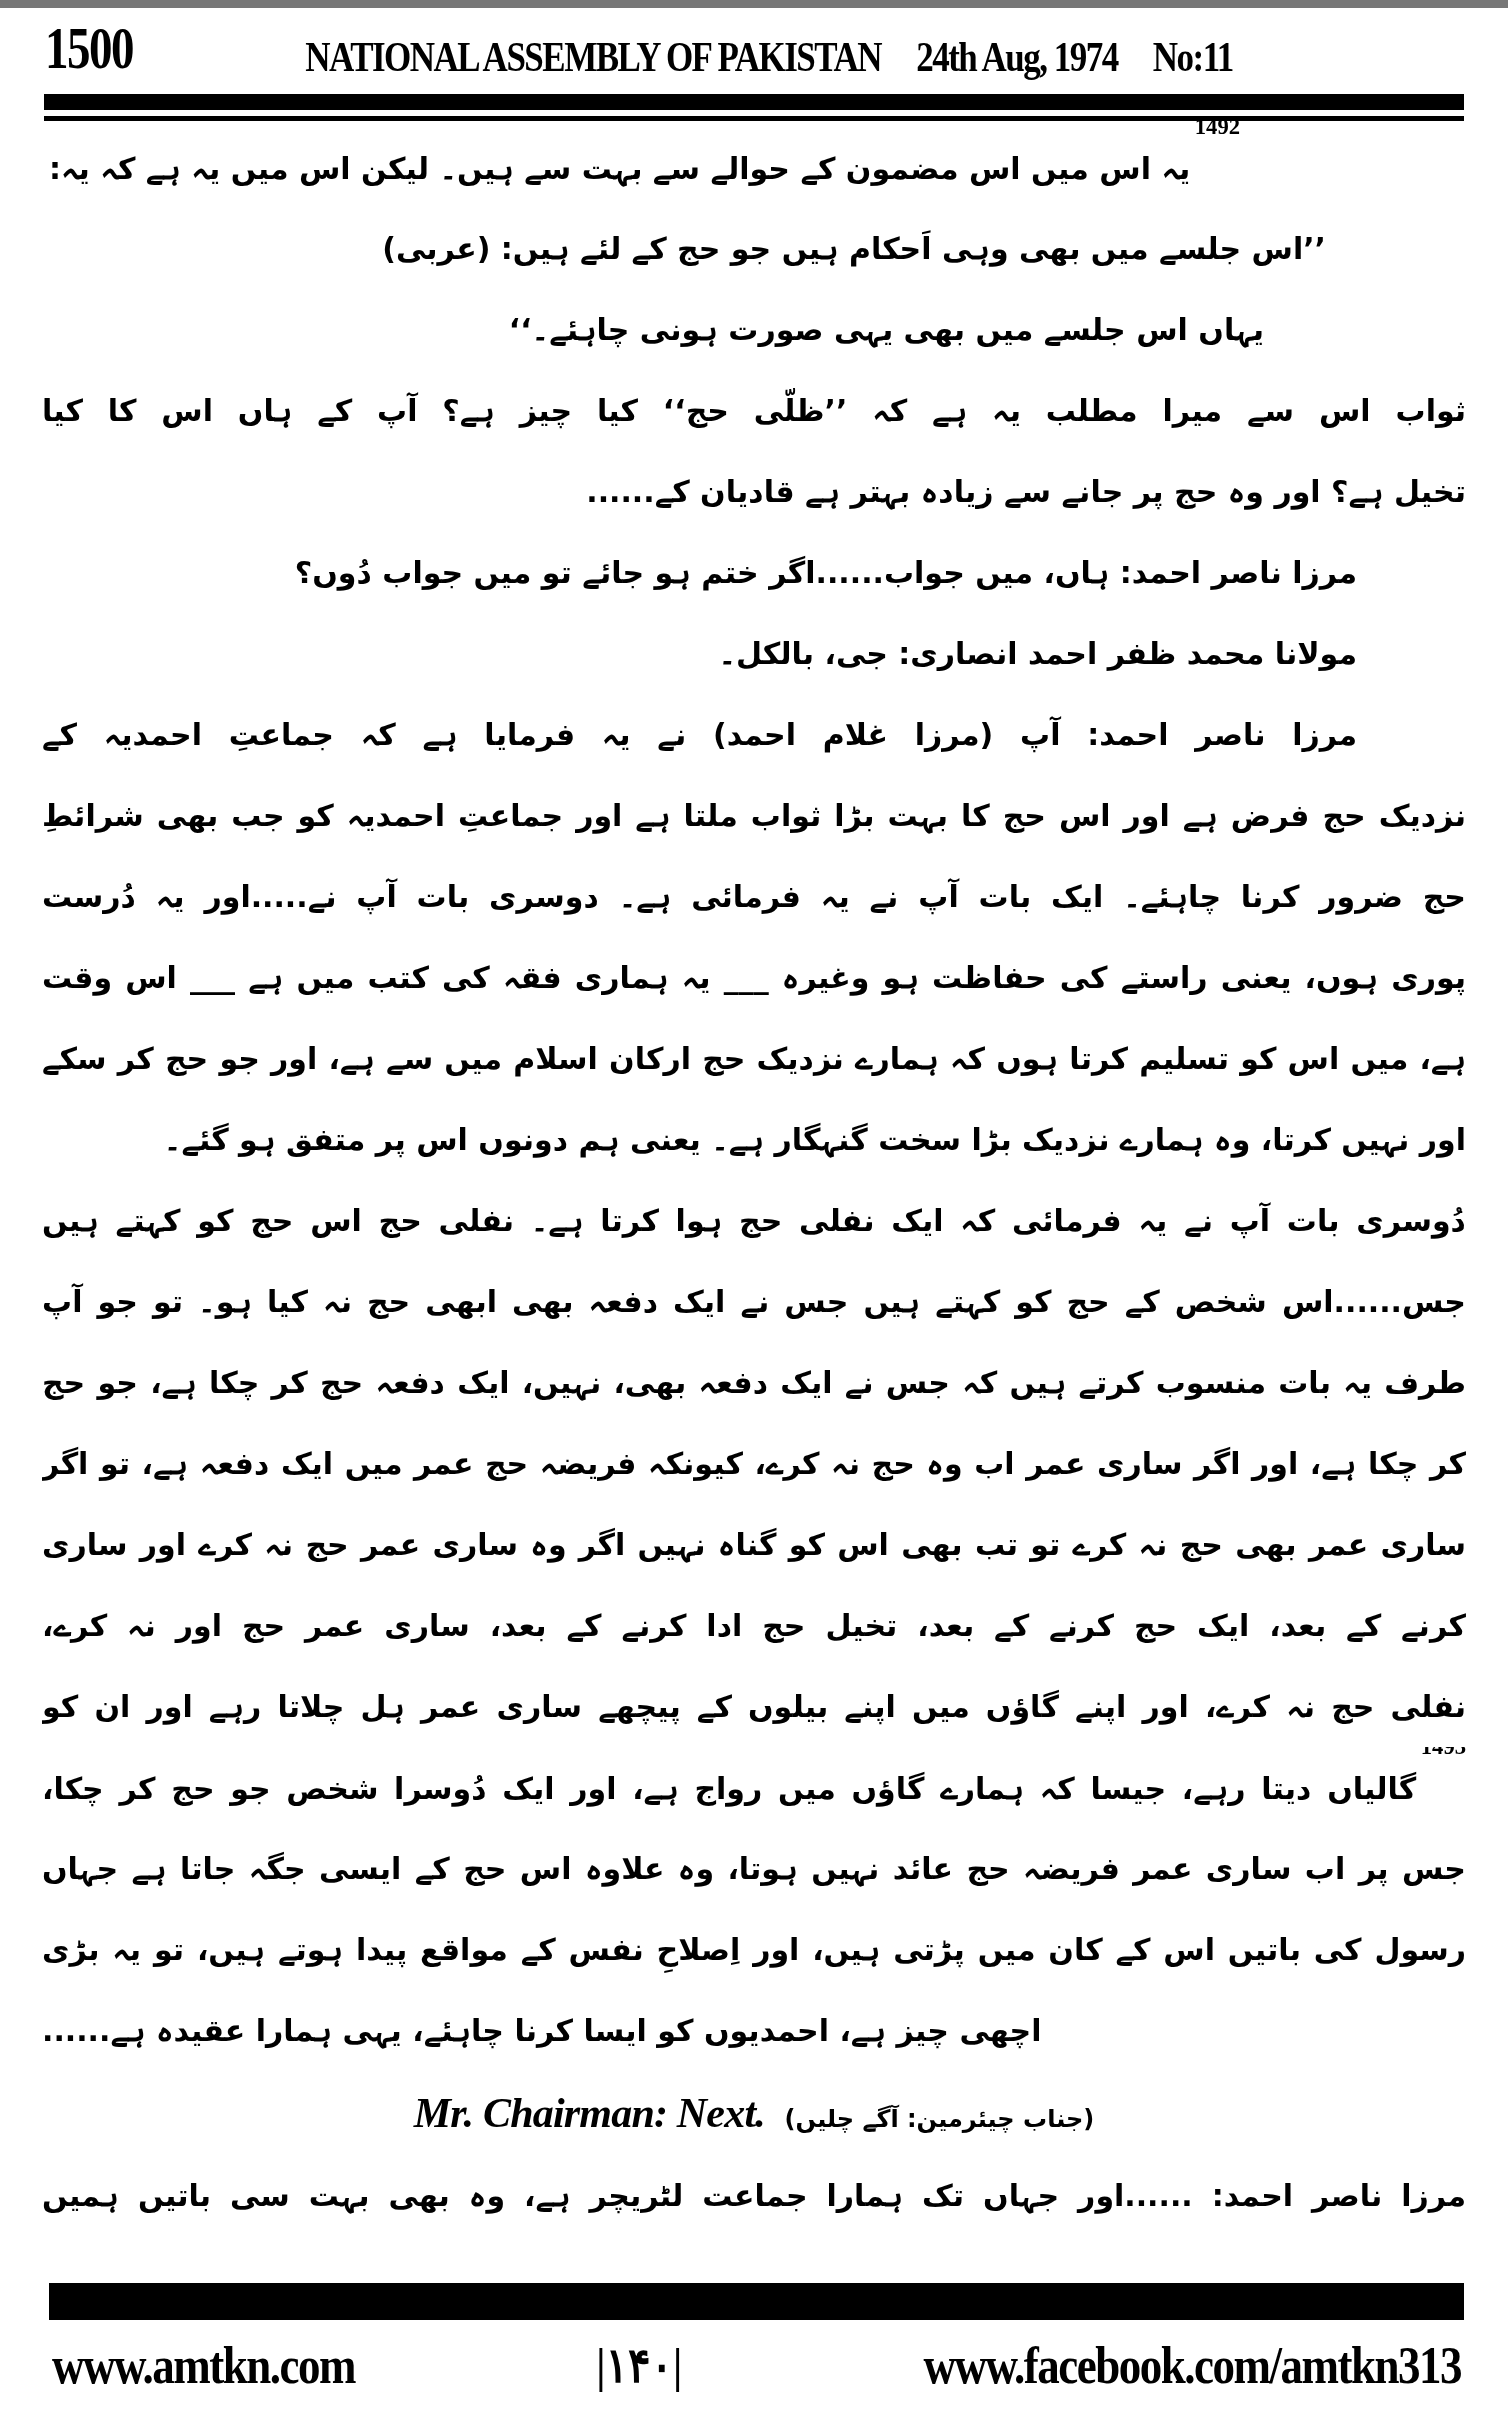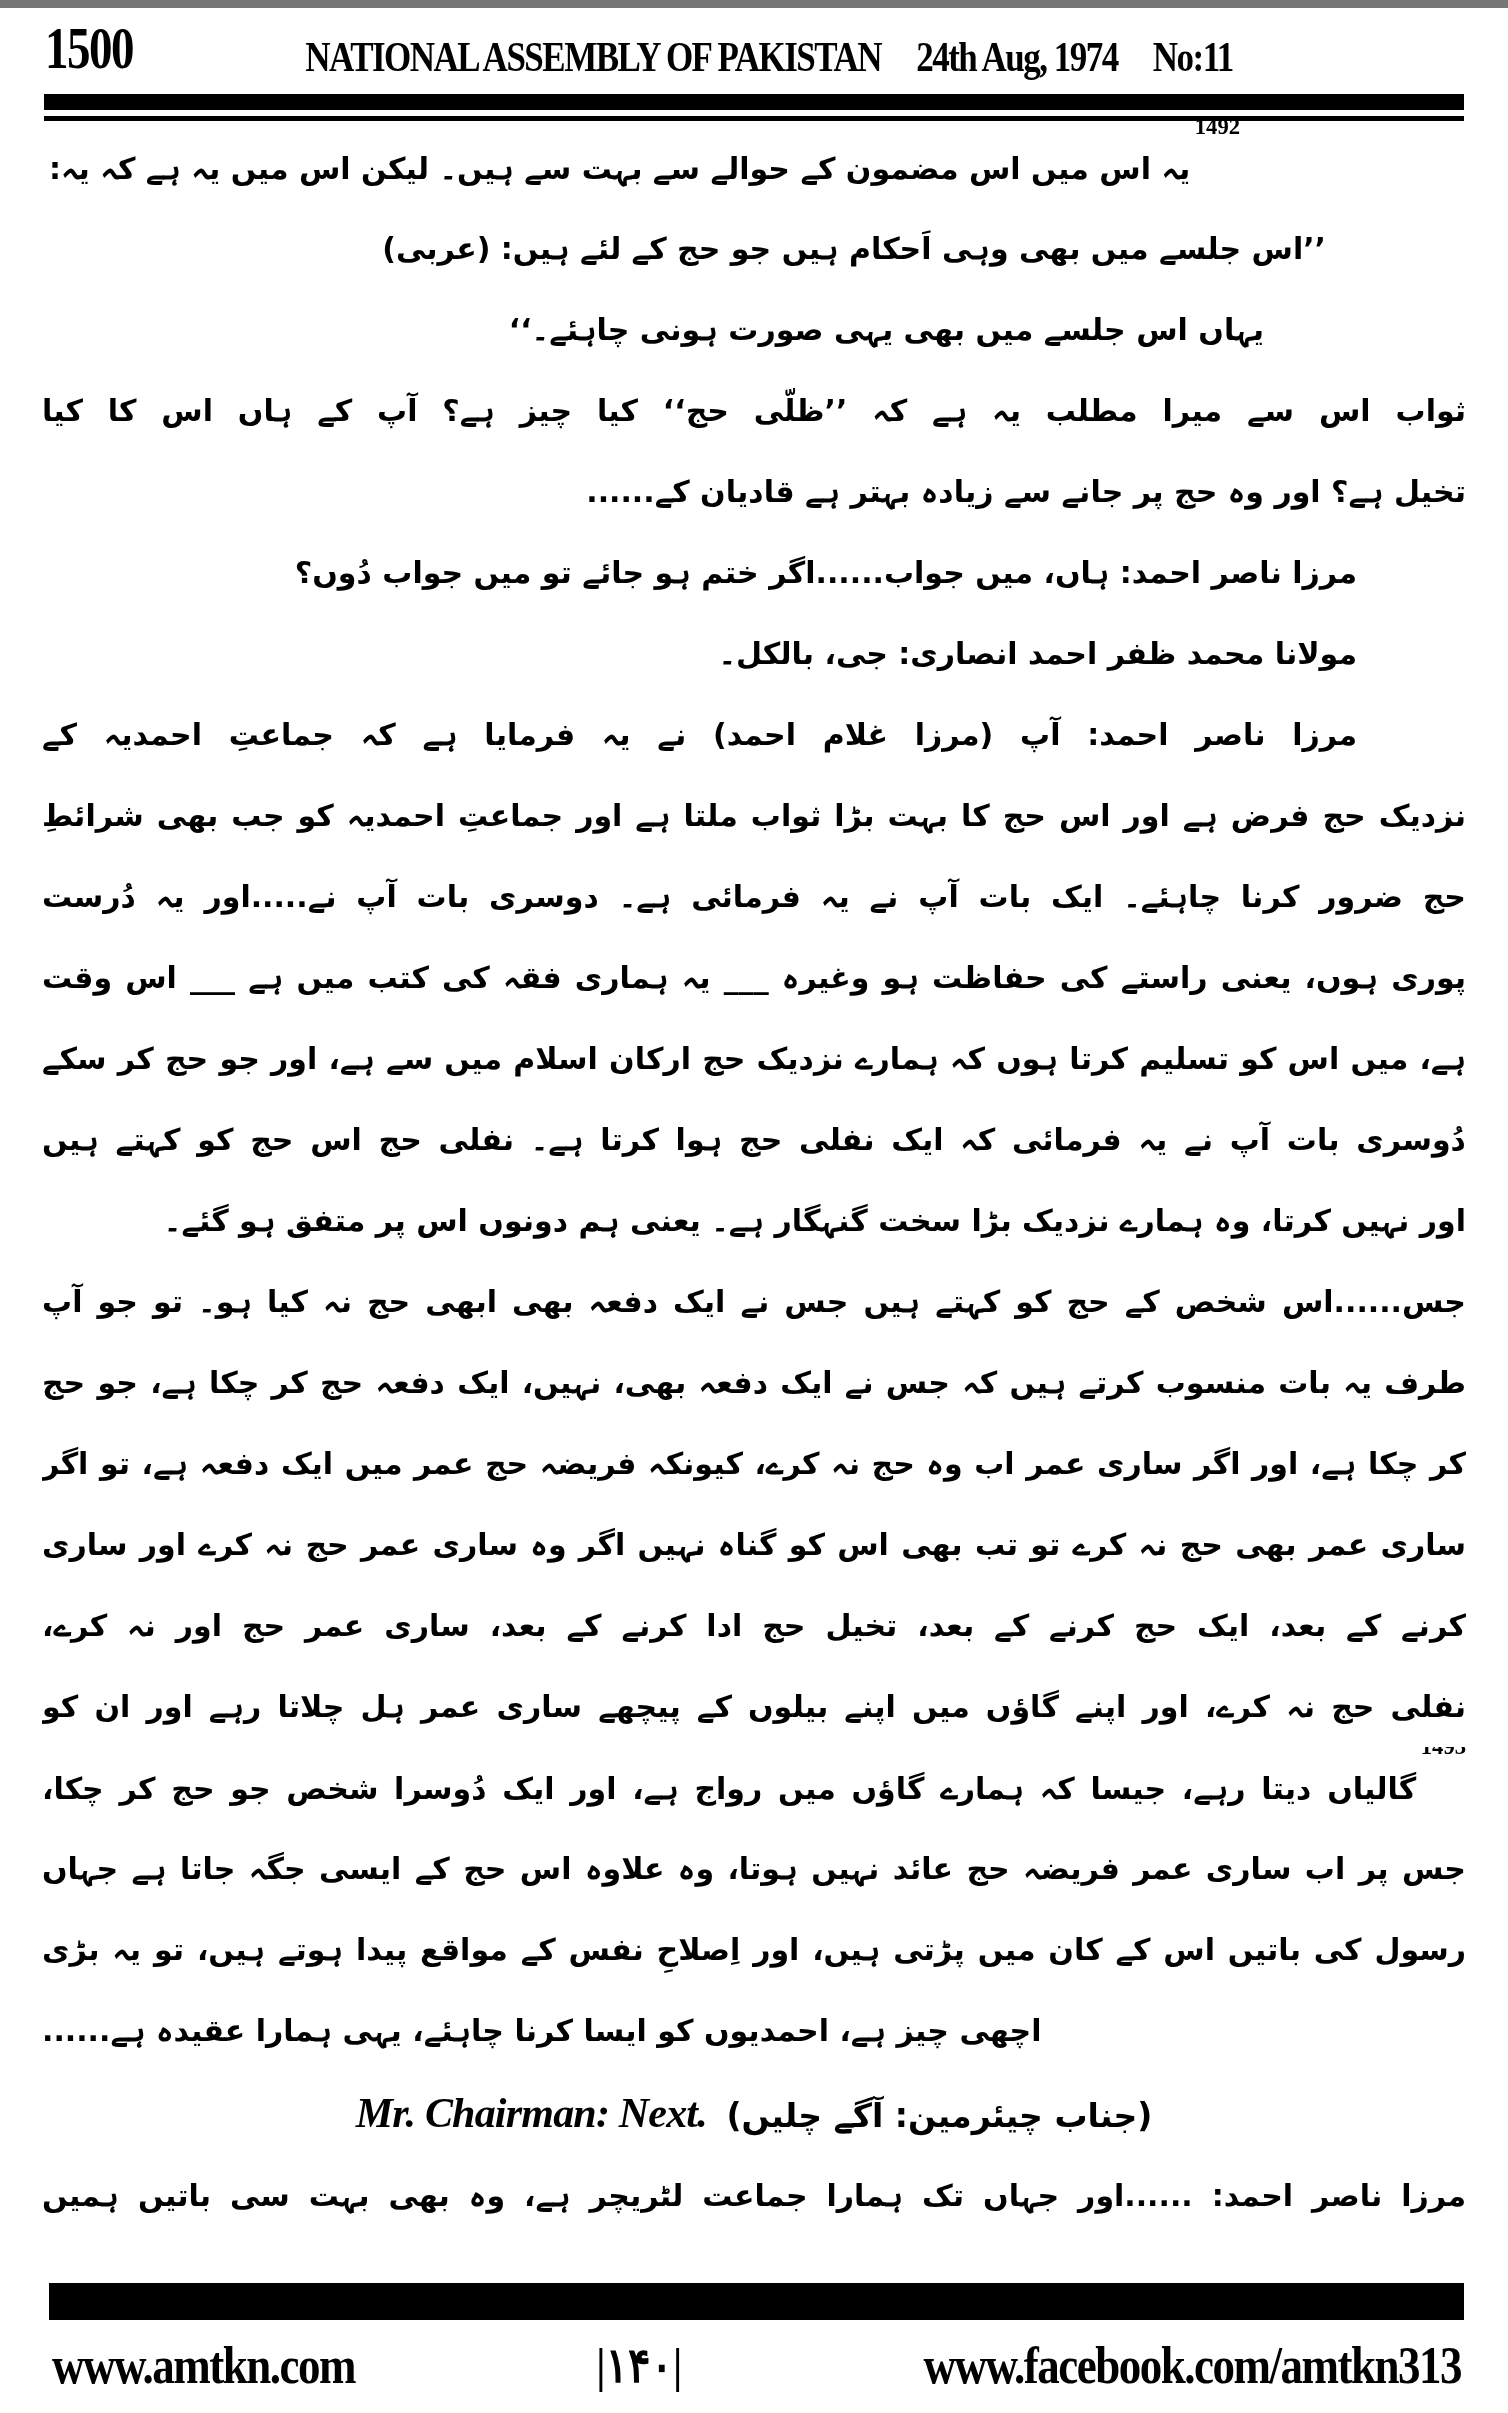--- a/index.html
+++ b/index.html
@@ -78,21 +78,21 @@
   }
   .chairman-en{
     font-family:"Liberation Serif",serif;
     font-weight:700;
     font-style:italic;
     font-size:42px;
     letter-spacing:-0.8px;
   }
   .chairman-ur{
     direction:rtl;
-    font-size:33px;
+    font-size:24px;
     font-weight:700;
   }
   
   .ftr{
     position:absolute;
     left:5px;right:0;bottom:0;
     height:138px;
   }
   .ftr-bar{height:37px;background:#000;margin:0 44px;}
   .ftr-row{
@@ -136,22 +136,22 @@
         <div class="uline right" dir="rtl" style="padding-right: 202px;">یہاں اس جلسے میں بھی یہی صورت ہونی چاہئے۔‘‘</div>
         <div class="uline justify" dir="rtl">ثواب اس سے میرا مطلب یہ ہے کہ ’’ظلّی حج‘‘ کیا چیز ہے؟ آپ کے ہاں اس کا کیا</div>
         <div class="uline right" dir="rtl">تخیل ہے؟ اور وہ حج پر جانے سے زیادہ بہتر ہے قادیان کے......</div>
         <div class="uline right" dir="rtl" style="padding-right: 109px;">مرزا ناصر احمد: ہاں، میں جواب......اگر ختم ہو جائے تو میں جواب دُوں؟</div>
         <div class="uline right" dir="rtl" style="padding-right: 109px;">مولانا محمد ظفر احمد انصاری: جی، بالکل۔</div>
         <div class="uline justify" dir="rtl" style="padding-right: 109px;">مرزا ناصر احمد: آپ (مرزا غلام احمد) نے یہ فرمایا ہے کہ جماعتِ احمدیہ کے</div>
         <div class="uline justify" dir="rtl">نزدیک حج فرض ہے اور اس حج کا بہت بڑا ثواب ملتا ہے اور جماعتِ احمدیہ کو جب بھی شرائطِ حج</div>
         <div class="uline justify" dir="rtl">حج ضرور کرنا چاہئے۔ ایک بات آپ نے یہ فرمائی ہے۔ دوسری بات آپ نے.....اور یہ دُرست</div>
         <div class="uline justify" dir="rtl">پوری ہوں، یعنی راستے کی حفاظت ہو وغیرہ ___ یہ ہماری فقہ کی کتب میں ہے ___ اس وقت</div>
         <div class="uline justify" dir="rtl">ہے، میں اس کو تسلیم کرتا ہوں کہ ہمارے نزدیک حج ارکان اسلام میں سے ہے، اور جو حج کر سکے</div>
+        <div class="uline right" dir="rtl">اور نہیں کرتا، وہ ہمارے نزدیک بڑا سخت گنہگار ہے۔ یعنی ہم دونوں اس پر متفق ہو گئے۔</div>
         <div class="uline justify" dir="rtl">دُوسری بات آپ نے یہ فرمائی کہ ایک نفلی حج ہوا کرتا ہے۔ نفلی حج اس حج کو کہتے ہیں</div>
-        <div class="uline right" dir="rtl">اور نہیں کرتا، وہ ہمارے نزدیک بڑا سخت گنہگار ہے۔ یعنی ہم دونوں اس پر متفق ہو گئے۔</div>
         <div class="uline justify" dir="rtl">جس......اس شخص کے حج کو کہتے ہیں جس نے ایک دفعہ بھی ابھی حج نہ کیا ہو۔ تو جو آپ ہماری</div>
         <div class="uline justify" dir="rtl">طرف یہ بات منسوب کرتے ہیں کہ جس نے ایک دفعہ بھی، نہیں، ایک دفعہ حج کر چکا ہے، جو حج</div>
         <div class="uline justify" dir="rtl">کر چکا ہے، اور اگر ساری عمر اب وہ حج نہ کرے، کیونکہ فریضہ حج عمر میں ایک دفعہ ہے، تو اگر وہ</div>
         <div class="uline justify" dir="rtl">ساری عمر بھی حج نہ کرے تو تب بھی اس کو گناہ نہیں اگر وہ ساری عمر حج نہ کرے اور ساری عمر حج</div>
         <div class="uline justify" dir="rtl">کرنے کے بعد، ایک حج کرنے کے بعد، تخیل حج ادا کرنے کے بعد، ساری عمر حج اور نہ کرے،</div>
         <div class="uline justify" dir="rtl">نفلی حج نہ کرے، اور اپنے گاؤں میں اپنے بیلوں کے پیچھے ساری عمر ہل چلاتا رہے اور ان کو</div>
         <div class="uline justify" dir="rtl"><sup class="fnref" dir="ltr">1493</sup>گالیاں دیتا رہے، جیسا کہ ہمارے گاؤں میں رواج ہے، اور ایک دُوسرا شخص جو حج کر چکا،</div>
         <div class="uline justify" dir="rtl">جس پر اب ساری عمر فریضہ حج عائد نہیں ہوتا، وہ علاوہ اس حج کے ایسی جگہ جاتا ہے جہاں خدا اور</div>
         <div class="uline justify" dir="rtl">رسول کی باتیں اس کے کان میں پڑتی ہیں، اور اِصلاحِ نفس کے مواقع پیدا ہوتے ہیں، تو یہ بڑی</div>
         <div class="uline center" dir="rtl">اچھی چیز ہے، احمدیوں کو ایسا کرنا چاہئے، یہی ہمارا عقیدہ ہے......</div>

